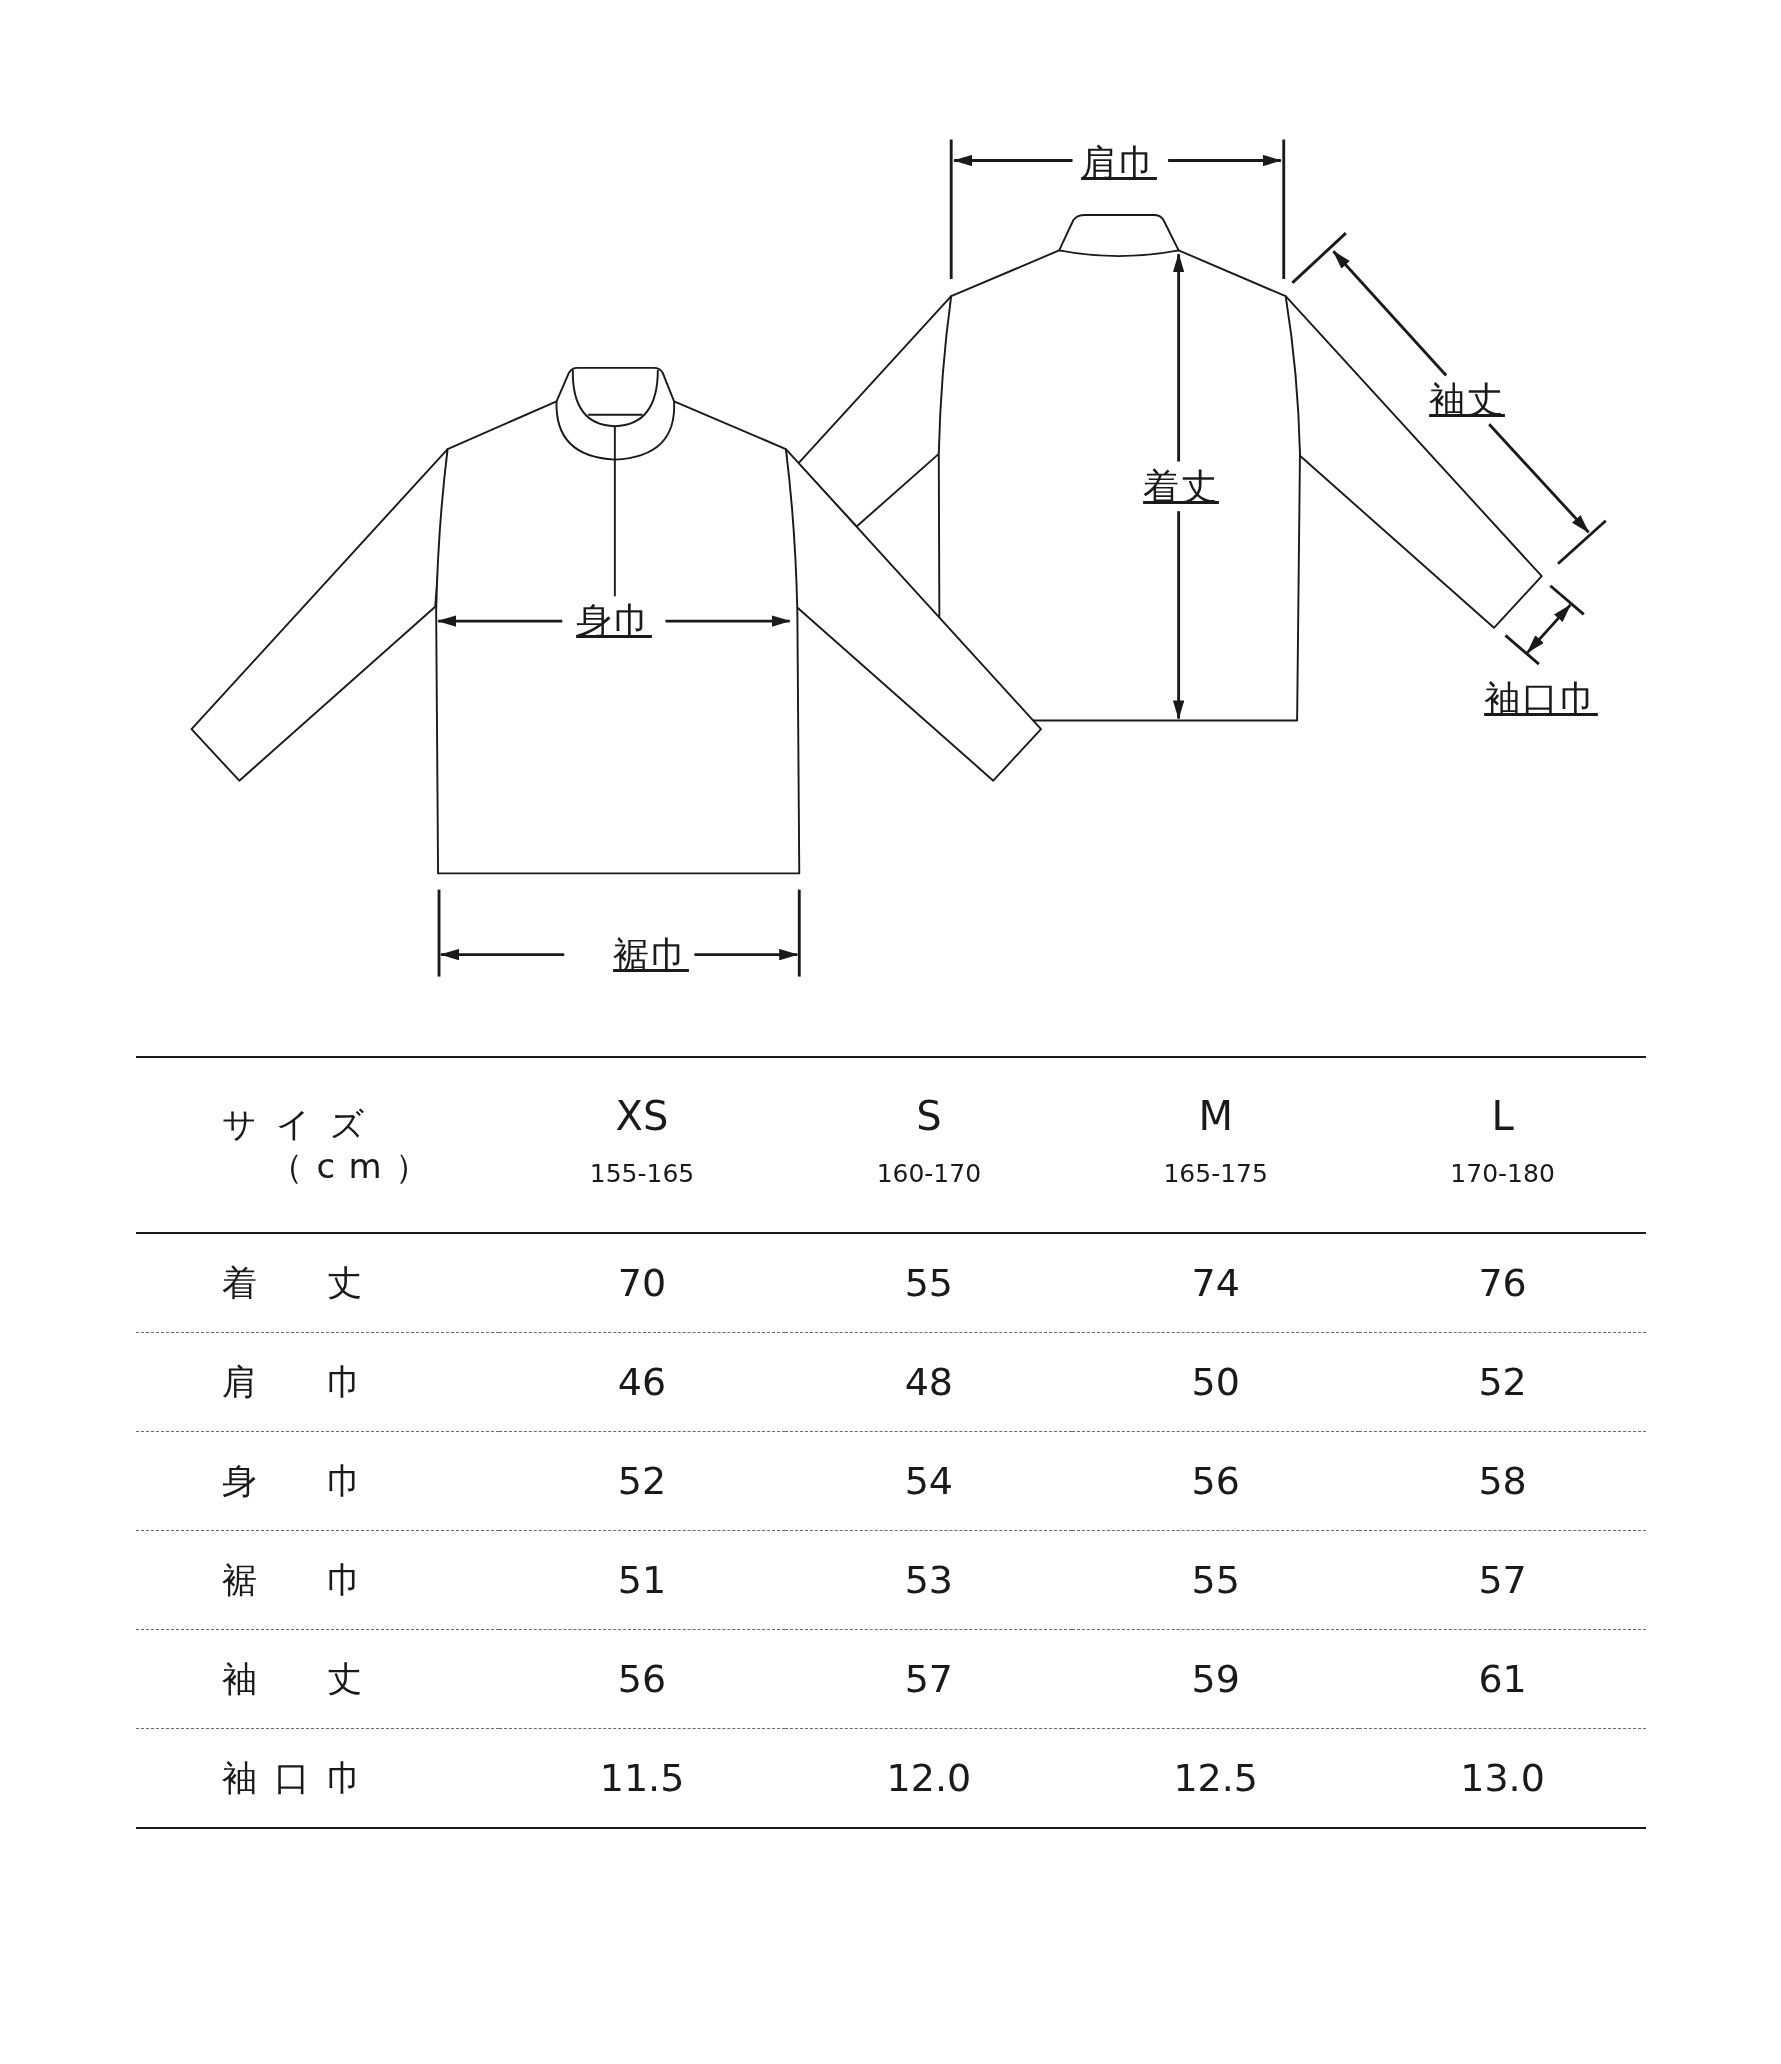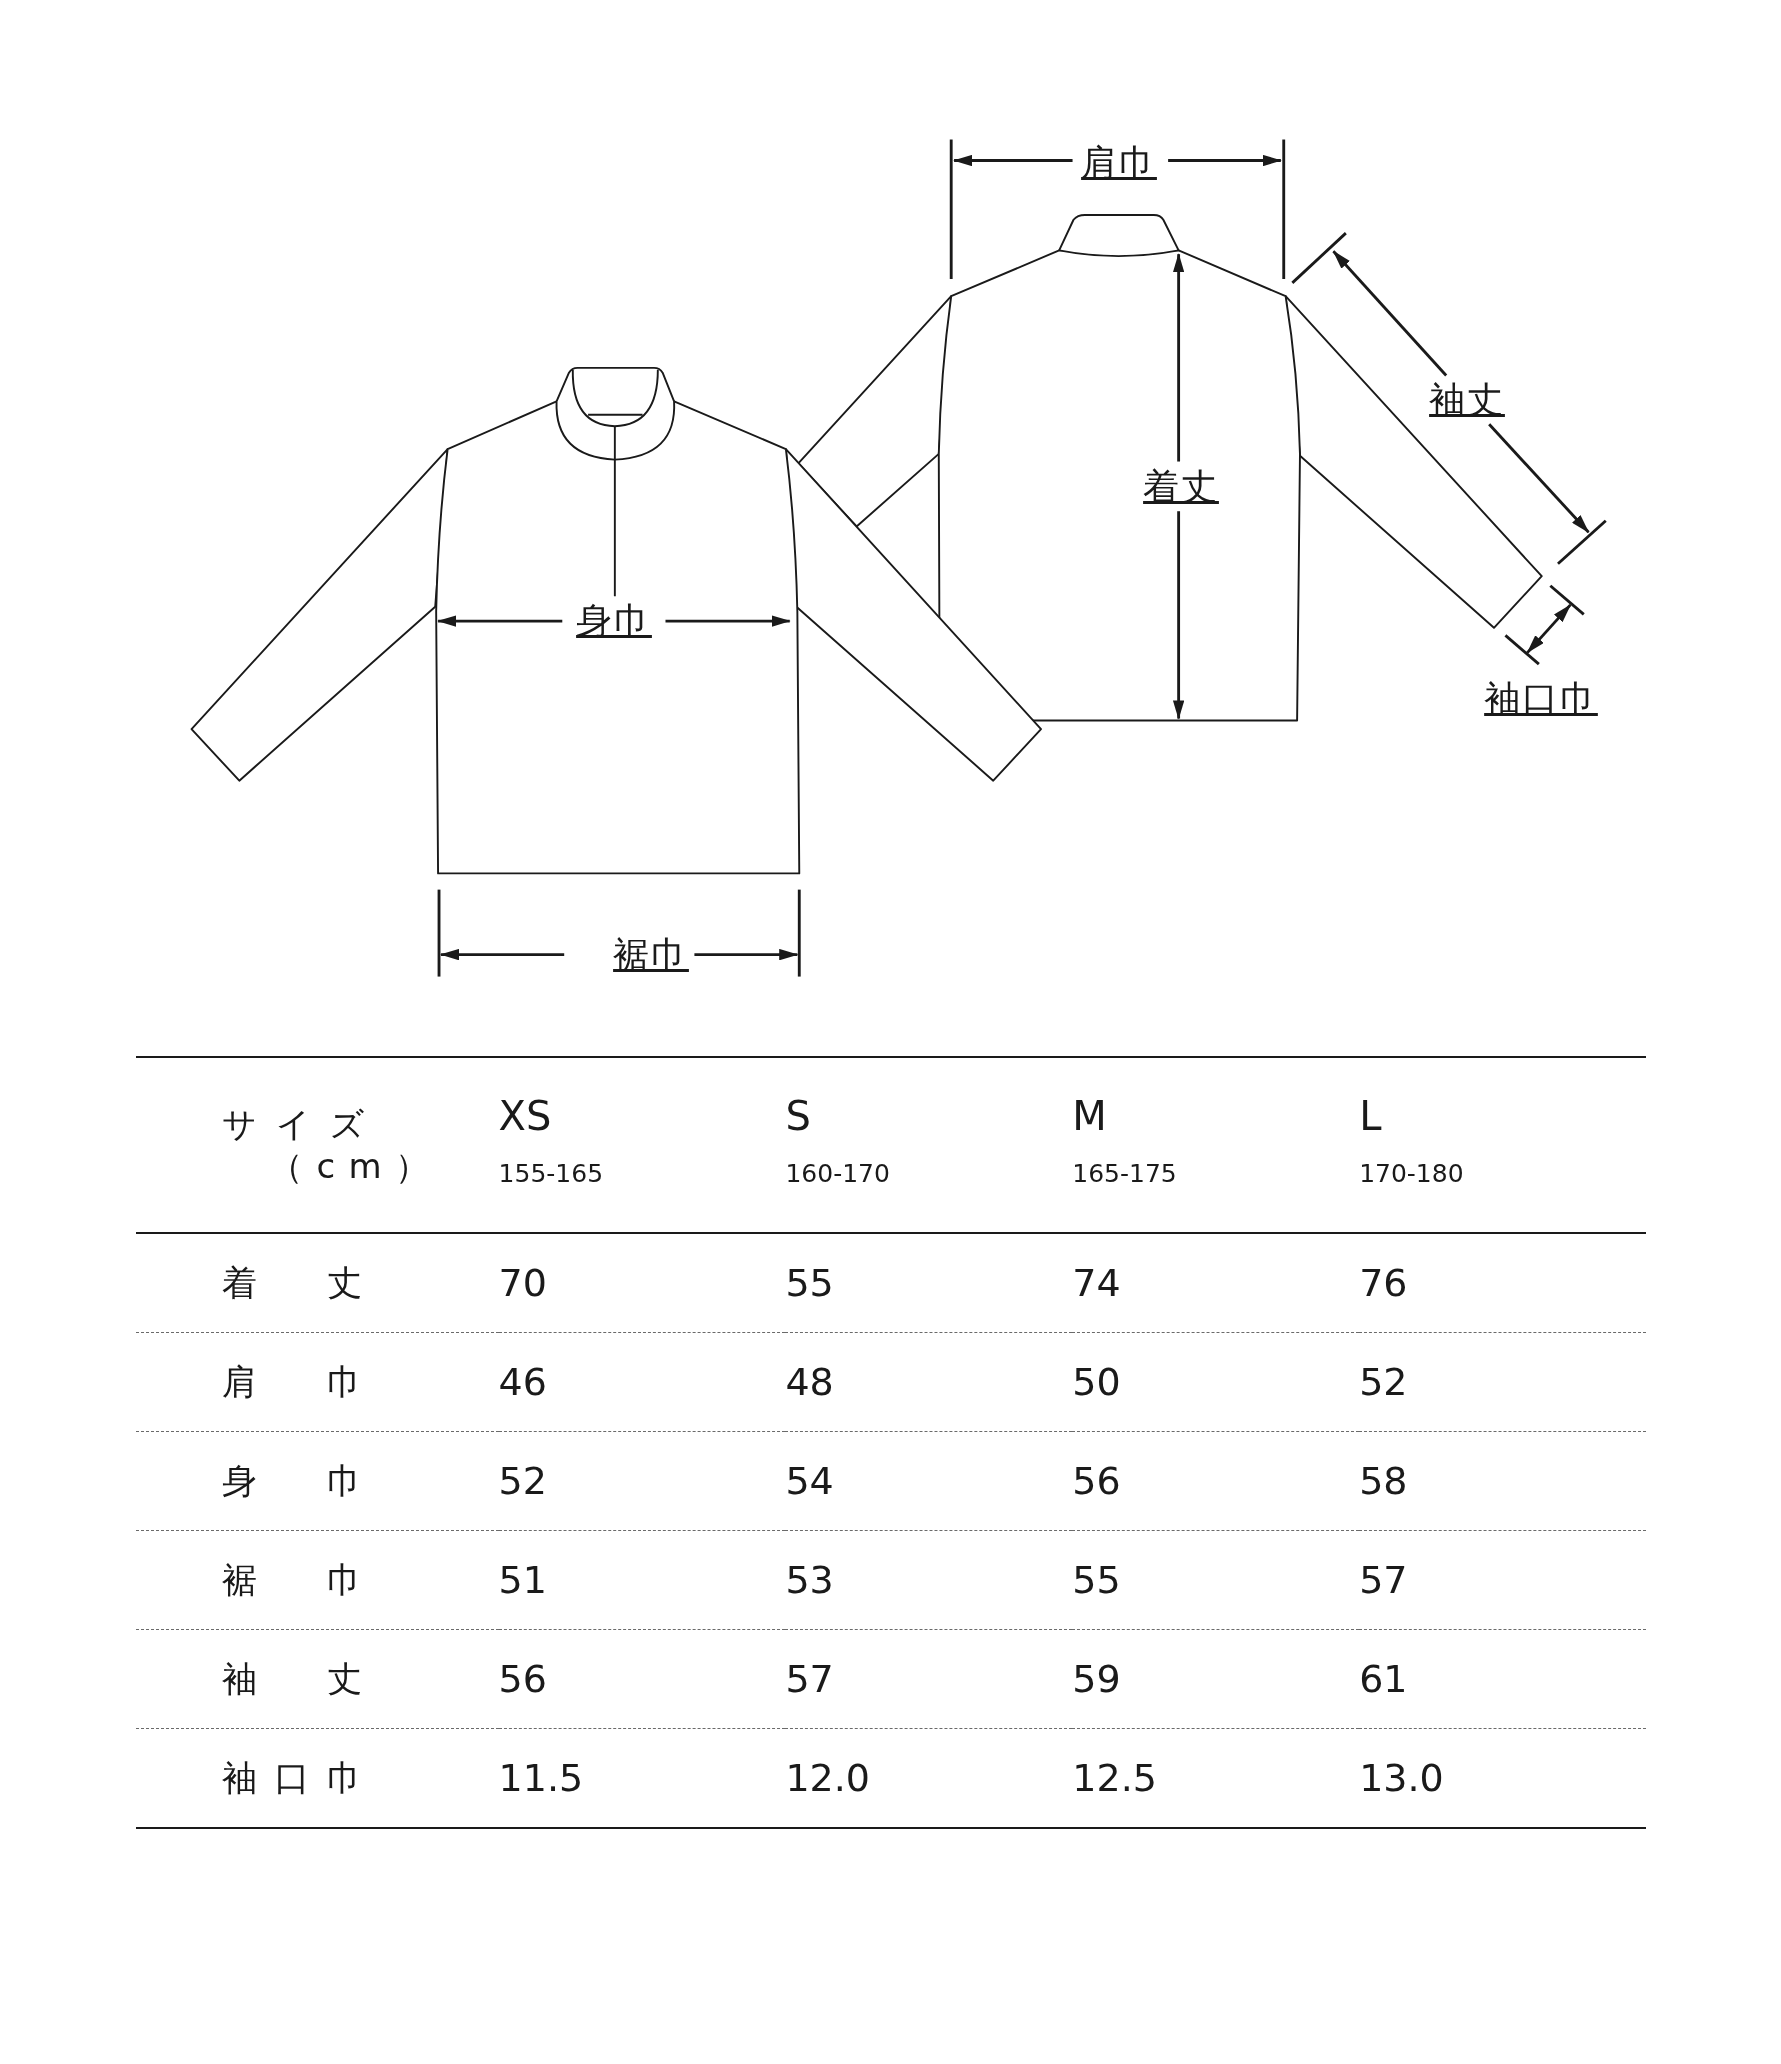--- a/index.html
+++ b/index.html
@@ -2,21 +2,21 @@
 <html><head>
 <meta charset="utf-8">
 <style>
   html, body { margin: 0; padding: 0; background: #ffffff; }
   body { width: 1782px; height: 2065px; position: relative; overflow: hidden;
          font-family: "DejaVu Sans", "Liberation Sans", sans-serif; color: #1a1a1a; }
   #diagram { position: absolute; left: 0; top: 0; width: 1782px; height: 1032px; }
   .dim-label { position: absolute; font-size: 36px; line-height: 38px; letter-spacing: 1.9px;
                background: #fff; white-space: nowrap; transform: translate(-50%, -50%); padding: 0 5.7px; text-decoration: underline; }
   .size-table { position: absolute; left: 136px; top: 1056px; width: 1510px; border-collapse: collapse; }
-  .size-table td { padding: 0; text-align: left; vertical-align: middle; }
+  .size-table td { padding: 0; text-align: center; vertical-align: middle; }
   .size-table .lbl { text-align: left; padding-left: 86px; width: 273px; font-size: 35px; letter-spacing: 1px; }
   .size-table .num { width: 284px; font-size: 38px; }
   .hdr-row td { height: 174px; border-top: 2.9px solid #1a1a1a; border-bottom: 2.9px solid #1a1a1a; }
   .hdr-size { font-size: 40px; line-height: 57px; display: block; }
   .hdr-range { font-size: 25px; line-height: 57px; display: block; }
   .hdr-lbl-1, .hdr-lbl-2 { display: block; font-size: 34px; line-height: 42px; }
   .hdr-lbl-1 { letter-spacing: 19px; }
   .hdr-lbl-2 { letter-spacing: 13.4px; margin-left: 47px; }
   .meas-row td { height: 98px; border-bottom: 1.4px dashed #6a6a6a; }
   .meas-row.last td { border-bottom: 2.9px solid #1a1a1a; }

